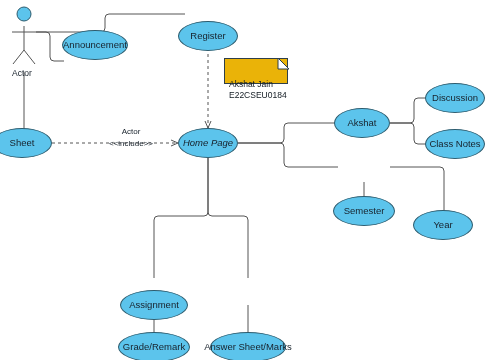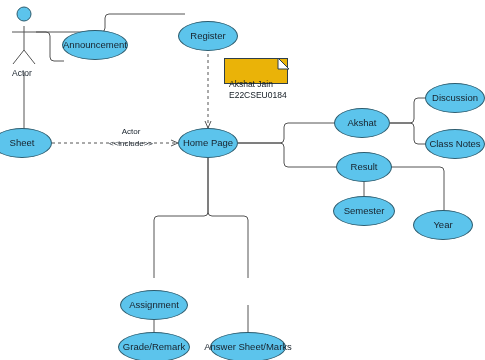--- a/index.html
+++ b/index.html
@@ -128,39 +128,36 @@
   </div>
 
   <div class="node" style="left:62px; top:30px; width:66px; height:30px;">
     <span>Announcement</span>
   </div>
 
   <div class="node" style="left:-8px; top:128px; width:60px; height:30px;">
     <span>Sheet</span>
   </div>
 
-  <div class="node" style="left:178px; top:128px; width:60px; height:30px;">
+  <div class="node" style="left:178px; top:128px; width:60px; height:30px;font-style:italic;">
     <span>Home Page</span>
   </div>
 
   <div class="node" style="left:334px; top:108px; width:56px; height:30px;">
     <span>Akshat</span>
   </div>
 
   <div class="node" style="left:425px; top:129px; width:60px; height:30px;">
     <span>Class Notes</span>
   </div>
 
   <div class="node" style="left:425px; top:83px; width:60px; height:30px;">
     <span>Discussion</span>
   </div>
 
-  <div class="node" style="left:336px; top:152px; width:56px; height:30px;">
-    <span>Result</span>
-  </div>
 
   <div class="node" style="left:333px; top:196px; width:62px; height:30px;">
     <span>Semester</span>
   </div>
 
   <div class="node" style="left:413px; top:210px; width:60px; height:30px;">
     <span>Year</span>
   </div>
 
   <div class="node" style="left:120px; top:290px; width:68px; height:30px;">

